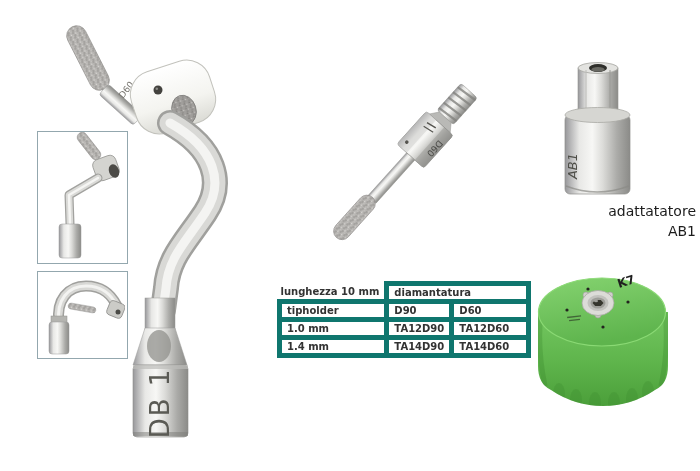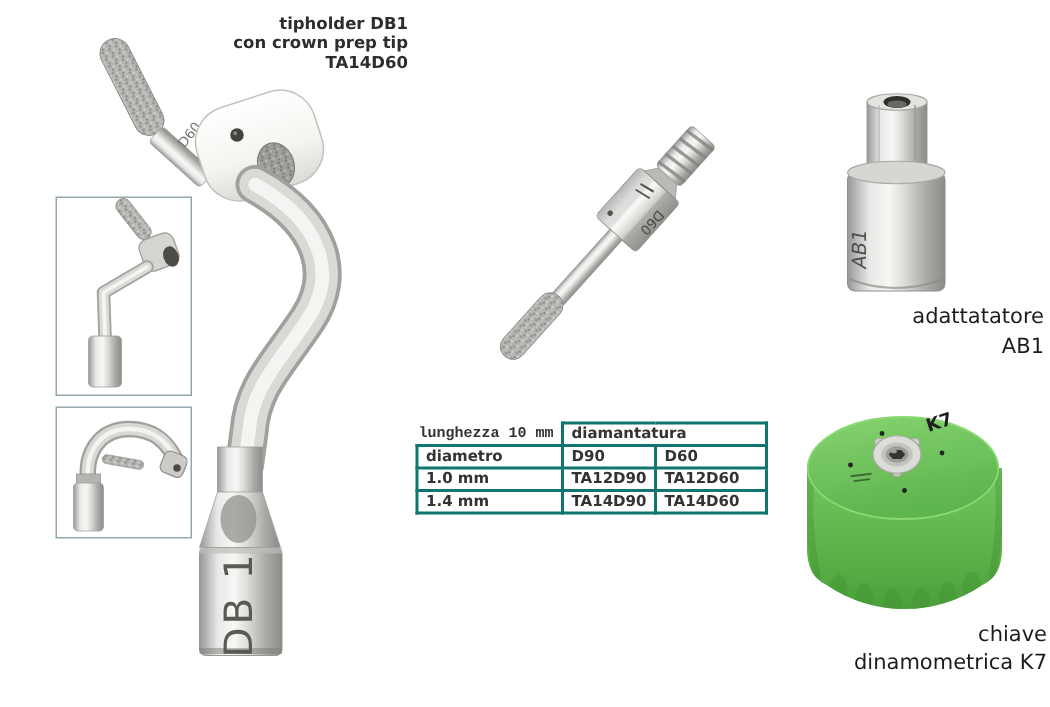--- a/index.html
+++ b/index.html
@@ -12,23 +12,23 @@
                font-size:11px;font-weight:bold;color:#2d2d2d;line-height:13px;}
 
   
   .inset{background:#fff;border:1px solid #93a7ae;}
   .inset-1{left:37px;top:131px;width:89px;height:131px;}
   .inset-2{left:37px;top:271px;width:89px;height:86px;}
 
   
   .spec-table{left:277px;top:281px;border-collapse:collapse;
               font-size:10px;font-weight:bold;color:#333;}
-  .spec-table td{border:2px solid #0f766e;height:13px;padding:0 5px;
+  .spec-table td{border:5px solid #0f766e;height:13px;padding:0 5px;
                  vertical-align:middle;white-space:nowrap;background:#fff;}
-  .spec-table td.bare{border:none;padding-left:1px;font-family:Liberation Mono, monospace;}
+  .spec-table td.bare{border:none;padding-left:1px;}
   .col-a{width:78px;min-width:78px;}
   .col-b{width:50px;min-width:50px;margin-top:27px;}
   .col-c{width:62px;min-width:62px;}
 
   
   .caption{font-size:14px;color:#1c1c1c;line-height:20px;text-align:right;}
   .caption-adapter{left:556px;top:201px;width:140px;}
   .caption-wrench{left:538px;top:414px;width:160px;line-height:19px;}
 
   svg text{font-family:"DejaVu Sans","Liberation Sans",sans-serif;}
@@ -71,25 +71,20 @@
           <stop offset="0.55" stop-color="#5eb44b"></stop>
         <stop offset="1" stop-color="#4b9f3a"></stop>
       </linearGradient>
       <linearGradient id="greenTop" x1="0" y1="0" x2="0.3" y2="1">
         <stop offset="0" stop-color="#85d370"></stop>
           <stop offset="1" stop-color="#5eb44d"></stop>
       </linearGradient>
     </defs>
   </svg>
 
-  <div class="abs header-note">
-    <div>tipholder DB1</div>
-    <div>con crown prep tip</div>
-    <div>TA14D60</div>
-  </div>
 
   <svg class="abs" style="left:35px;top:13px" width="200" height="428" viewBox="0 0 200 428">
 
     <rect x="43" y="10" width="20" height="70" rx="10" fill="url(#grain)" stroke="#8a8886" stroke-width="0.6" transform="rotate(-27 53 45)"></rect>
 
     <rect x="78" y="69" width="14" height="46" rx="3" fill="url(#metalH)" stroke="#9a9a97" stroke-width="0.5" transform="rotate(-48 85 91)"></rect>
     <text x="88" y="86" font-size="9" fill="#787670" transform="rotate(-52 88 86)">D60</text>
 
     <rect x="97" y="52" width="82" height="64" rx="24" fill="url(#cerGrad)" stroke="#c2c2bc" stroke-width="1" transform="rotate(-18 138 84)"></rect>
     <circle cx="123" cy="77" r="4.5" fill="#43423e"></circle>
@@ -163,21 +158,21 @@
     </g>
   </svg>
 
   <table class="abs spec-table">
     <tbody>
         <tr>
       <td class="bare col-a">lunghezza 10 mm</td>
       <td colspan="2">diamantatura</td>
     </tr>
     <tr>
-      <td class="col-a">diametro</td>
+      <td class="col-a">tipholder</td>
       <td class="col-b">D90</td>
       <td class="col-c">D60</td>
     </tr>
     <tr>
       <td>1.0 mm</td>
       <td>TA12D90</td>
       <td>TA12D60</td>
     </tr>
     <tr>
       <td>1.4 mm</td>
@@ -239,18 +234,14 @@
       <circle cx="68" cy="59" r="1.6"></circle>
         <circle cx="53" cy="21" r="1.6"></circle>
     </g>
     <g fill="#1e1e1a" opacity="0.55">
       <rect x="32" y="48" width="14" height="1.3" transform="rotate(-7 39 48)"></rect>
       <rect x="34" y="51.5" width="11" height="1.2" transform="rotate(-7 39 52)"></rect>
     </g>
     <text x="84" y="20" font-size="12" font-weight="bold" fill="#1f1f1f" transform="rotate(-18 84 20)">K7</text>
   </svg>
 
-  <div class="abs caption caption-wrench">
-    <div>chiave</div>
-    <div>dinamometrica K7</div>
-  </div>
 
 </div>
 
 </body></html>

